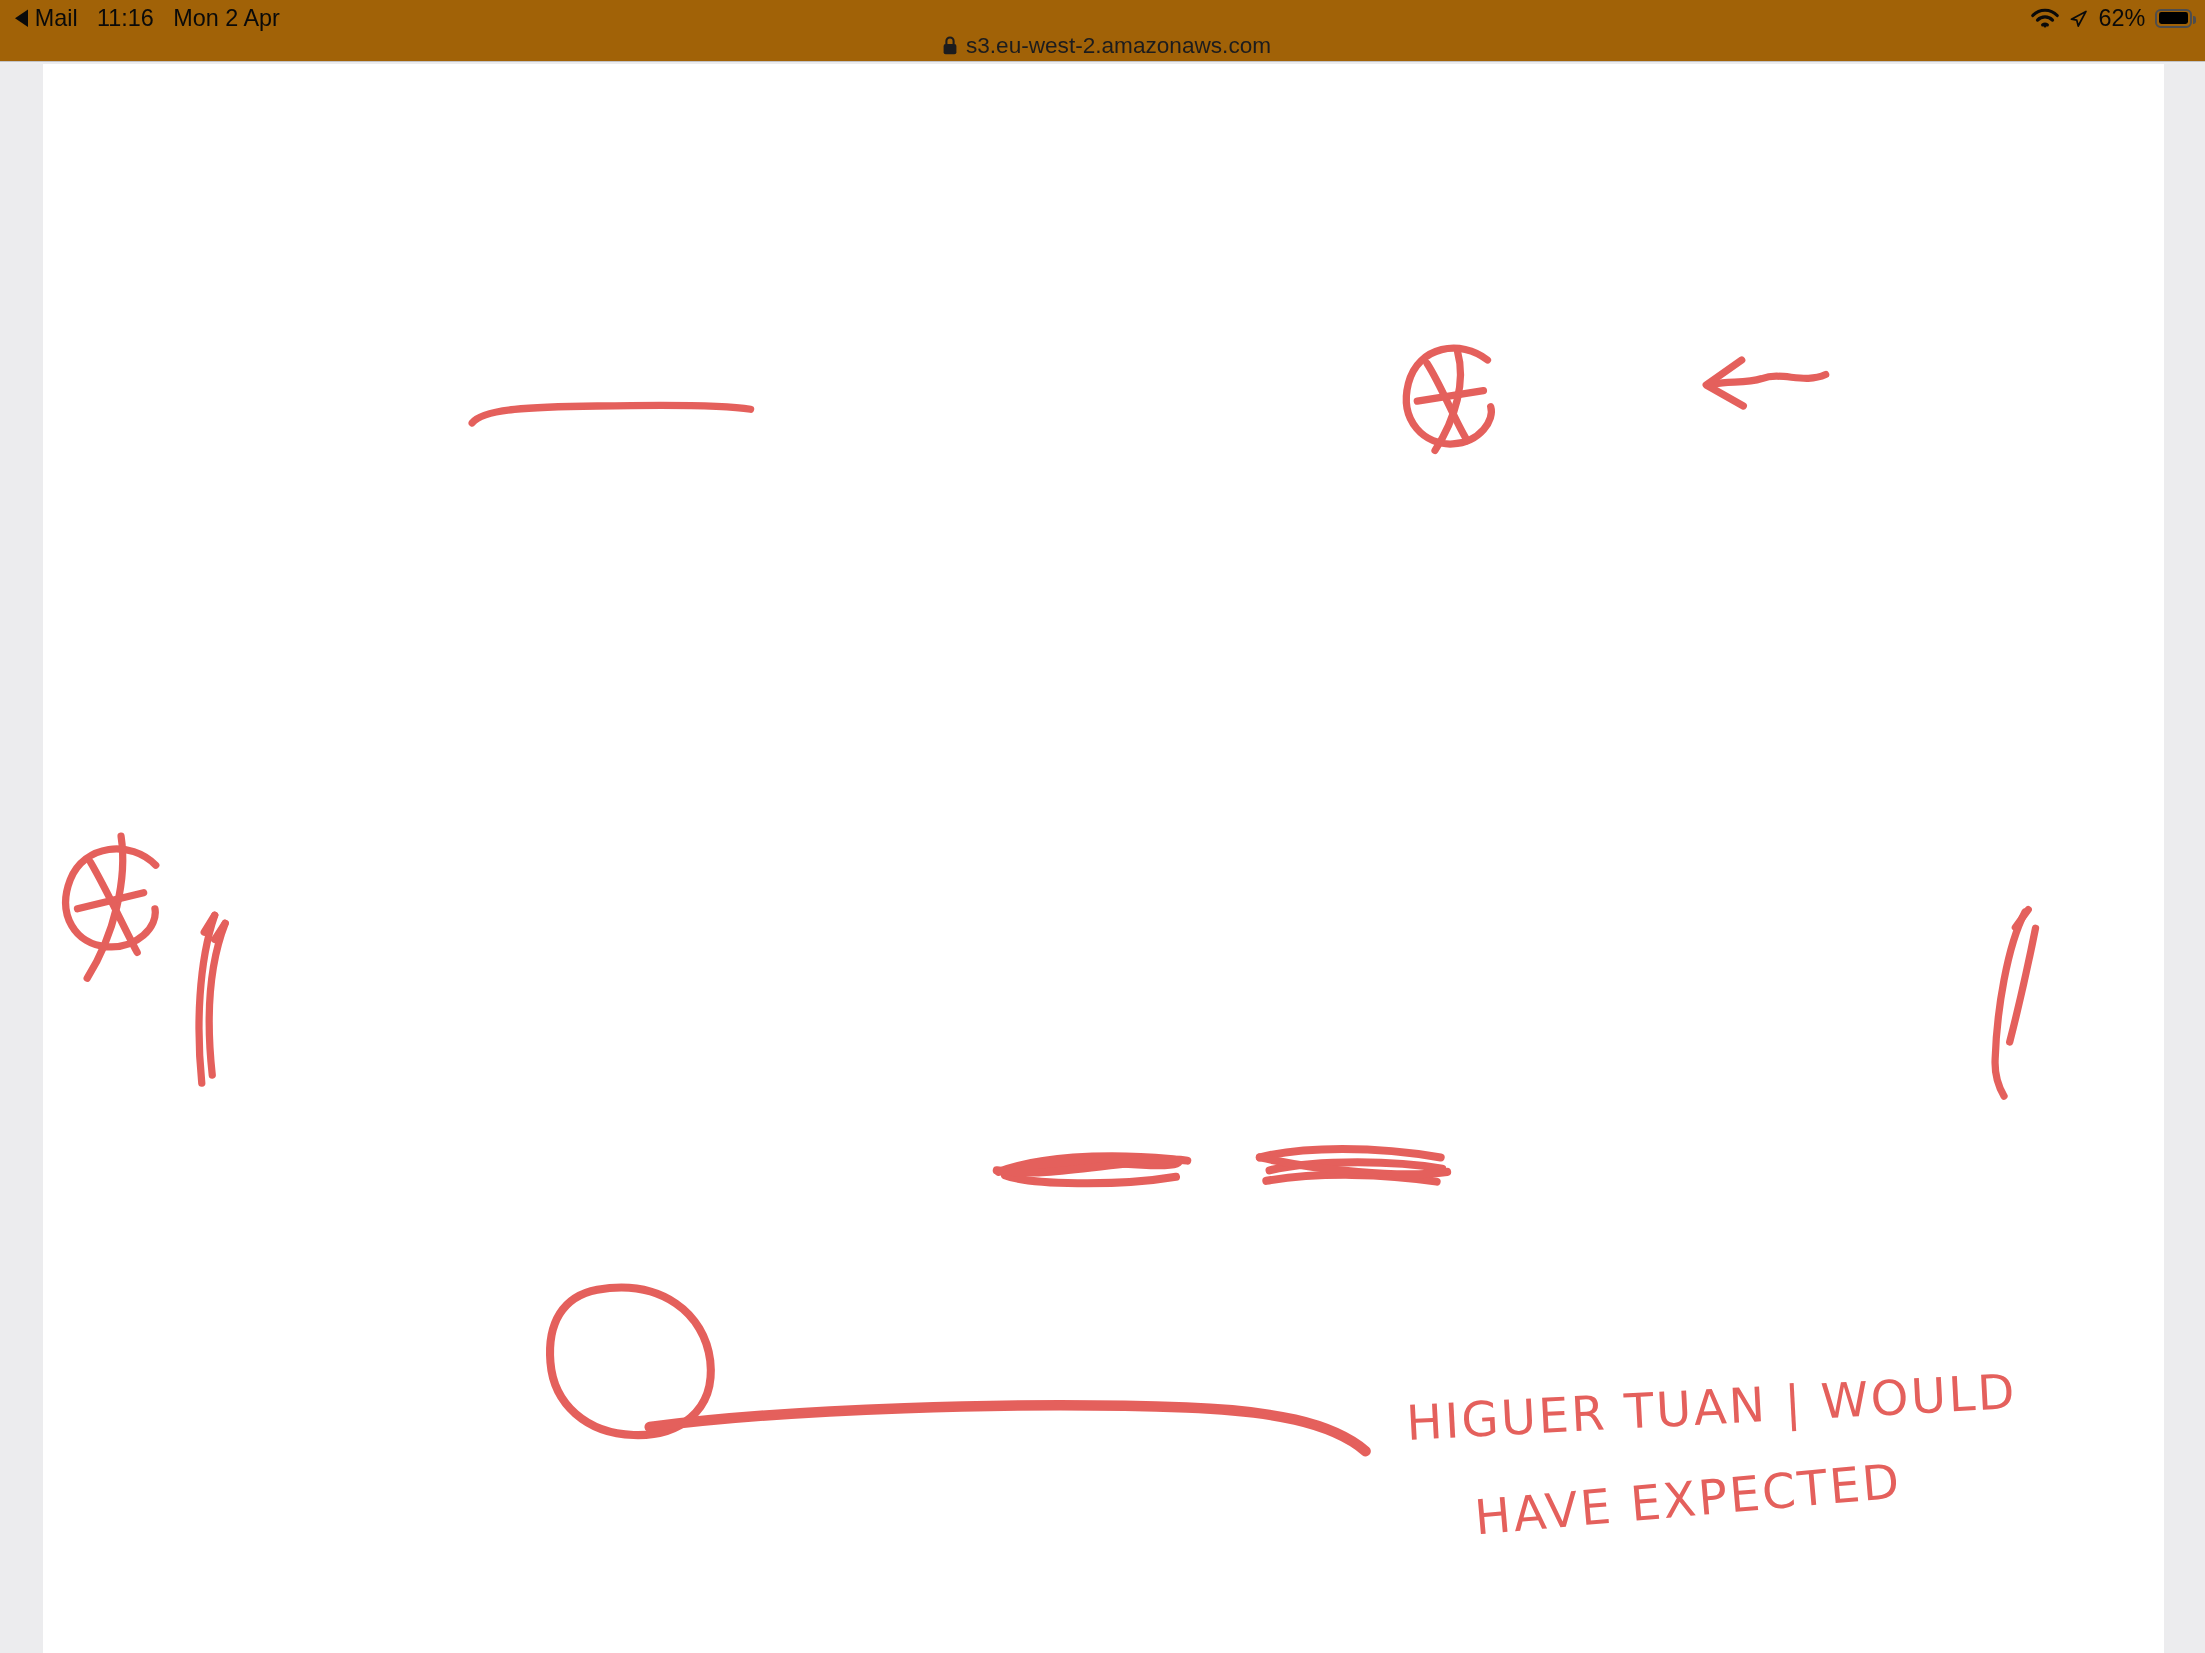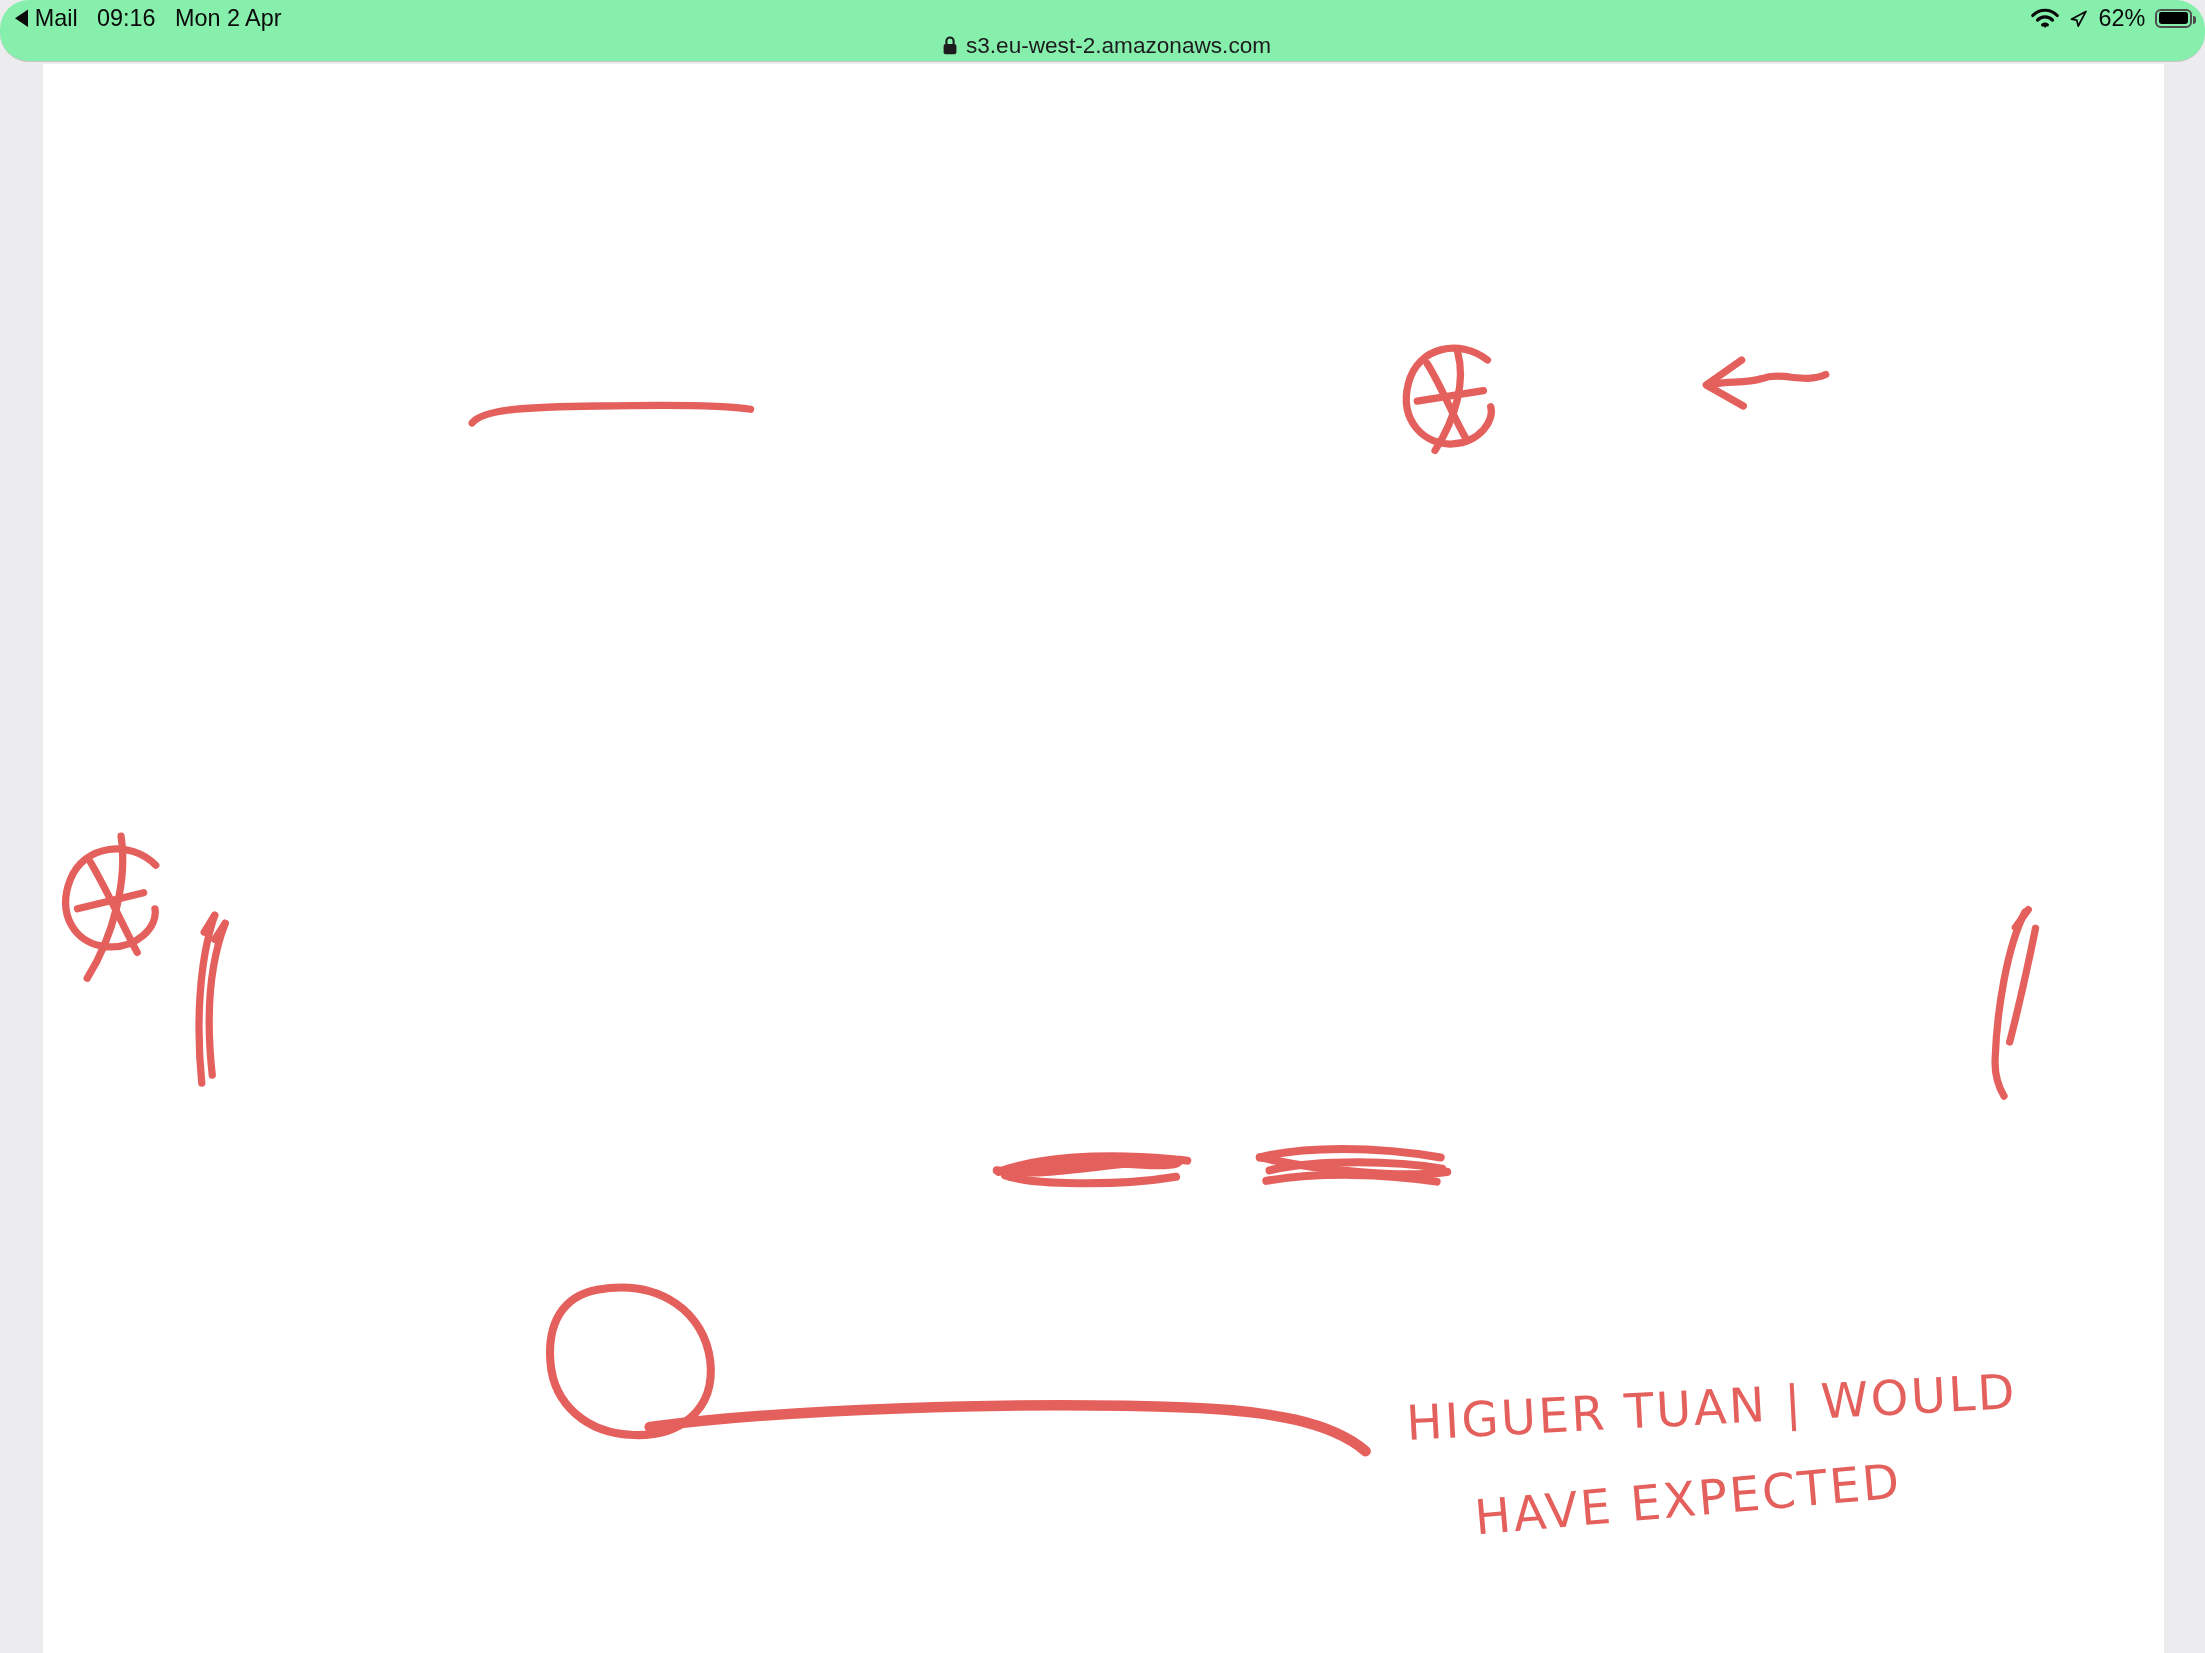--- a/index.html
+++ b/index.html
@@ -1,20 +1,20 @@
 <!DOCTYPE html>
 <html style="font-size:13px"><head>
 <meta charset="utf-8">
 <style>
   html,body{margin:0;padding:0;background:#dcdce0;}
   .screen{position:relative;width:2205px;height:1653px;background:#ececee;overflow:hidden;
           font-family:"Liberation Sans",sans-serif;-webkit-font-smoothing:antialiased;}
   
-  .chrome{position:absolute;left:0;top:0;width:2205px;height:62px;background:#86efac;
-          border-bottom:1.6px solid #c3c3c6;box-sizing:border-box;z-index:5;border-radius:29px;}
+  .chrome{position:absolute;left:0;top:0;width:2205px;height:62px;background:#a16207;
+          border-bottom:1.6px solid #c3c3c6;box-sizing:border-box;z-index:5;}
   .sb-left{position:absolute;left:14.5px;top:4.8px;display:flex;align-items:center;gap:19.4px;
            font-size:23.4px;color:#0a0a0a;}
   .sb-back{display:flex;align-items:center;gap:6.5px;}
   .sb-right{position:absolute;right:13px;top:4.8px;display:flex;align-items:center;gap:9.7px;
             font-size:23.4px;color:#0a0a0a;}
   .urlrow{position:absolute;left:4px;top:31px;width:2205px;height:29px;display:flex;
           align-items:center;justify-content:center;gap:8px;font-size:22.6px;color:#1c1c1e;}
   .batt{position:relative;width:37px;height:19.4px;border:2px solid #4d4d4f;border-radius:5.7px;
         box-sizing:border-box;}
   .batt .fill{position:absolute;left:1.6px;top:1.6px;bottom:1.6px;width:29px;background:#000;border-radius:2.4px;}
@@ -45,21 +45,21 @@
 <div class="screen">
 
   <div class="chrome">
     <div class="sb-left">
       <span class="sb-back">
         <svg width="13.7" height="18.6" viewBox="0 0 17 23">
           <polygon points="17,0 0,11.5 17,23" fill="#0a0a0a"></polygon>
         </svg>
         <span>Mail</span>
       </span>
-      <span>09:16</span>
+      <span>11:16</span>
       <span>Mon 2 Apr</span>
     </div>
     <div class="sb-right">
       <svg width="30" height="22.6" viewBox="0 0 32 24" fill="none" stroke="#0a0a0a" stroke-width="3.4" stroke-linecap="round">
         <path d="M3 9 a 18 18 0 0 1 26 0"></path>
         <path d="M8 14 a 11 11 0 0 1 16 0"></path>
         <path d="M13.5 19 a 5 5 0 0 1 5 0"></path>
         <circle cx="16" cy="20.2" r="1.6" fill="#0a0a0a" stroke="none"></circle>
       </svg>
       <svg width="19.4" height="19.4" viewBox="0 0 20 20" fill="none" stroke="#0a0a0a" stroke-width="1.8" stroke-linejoin="round">

